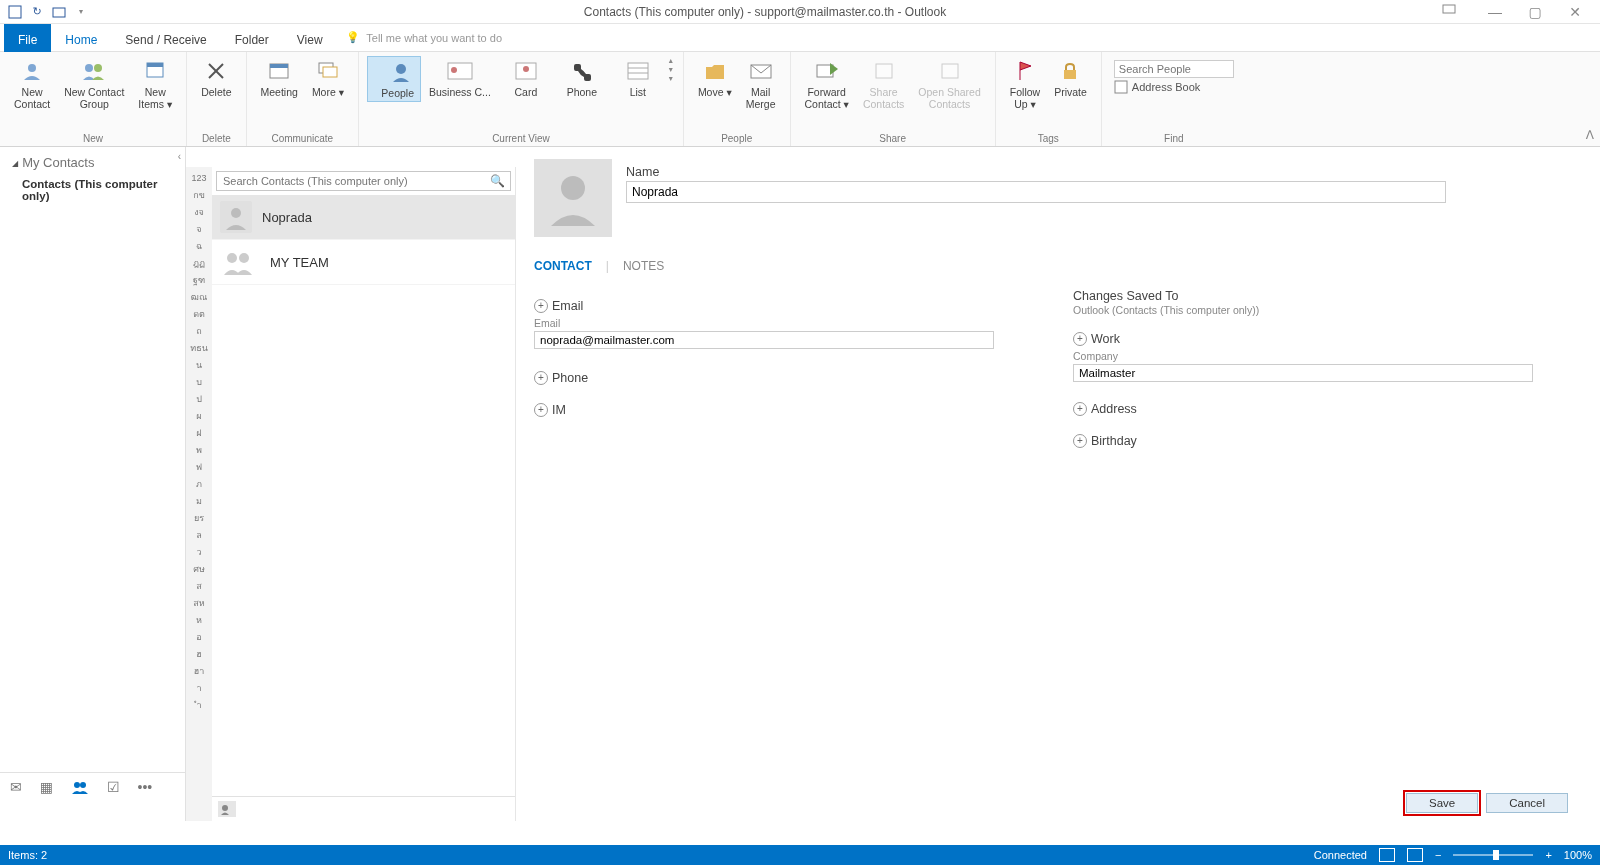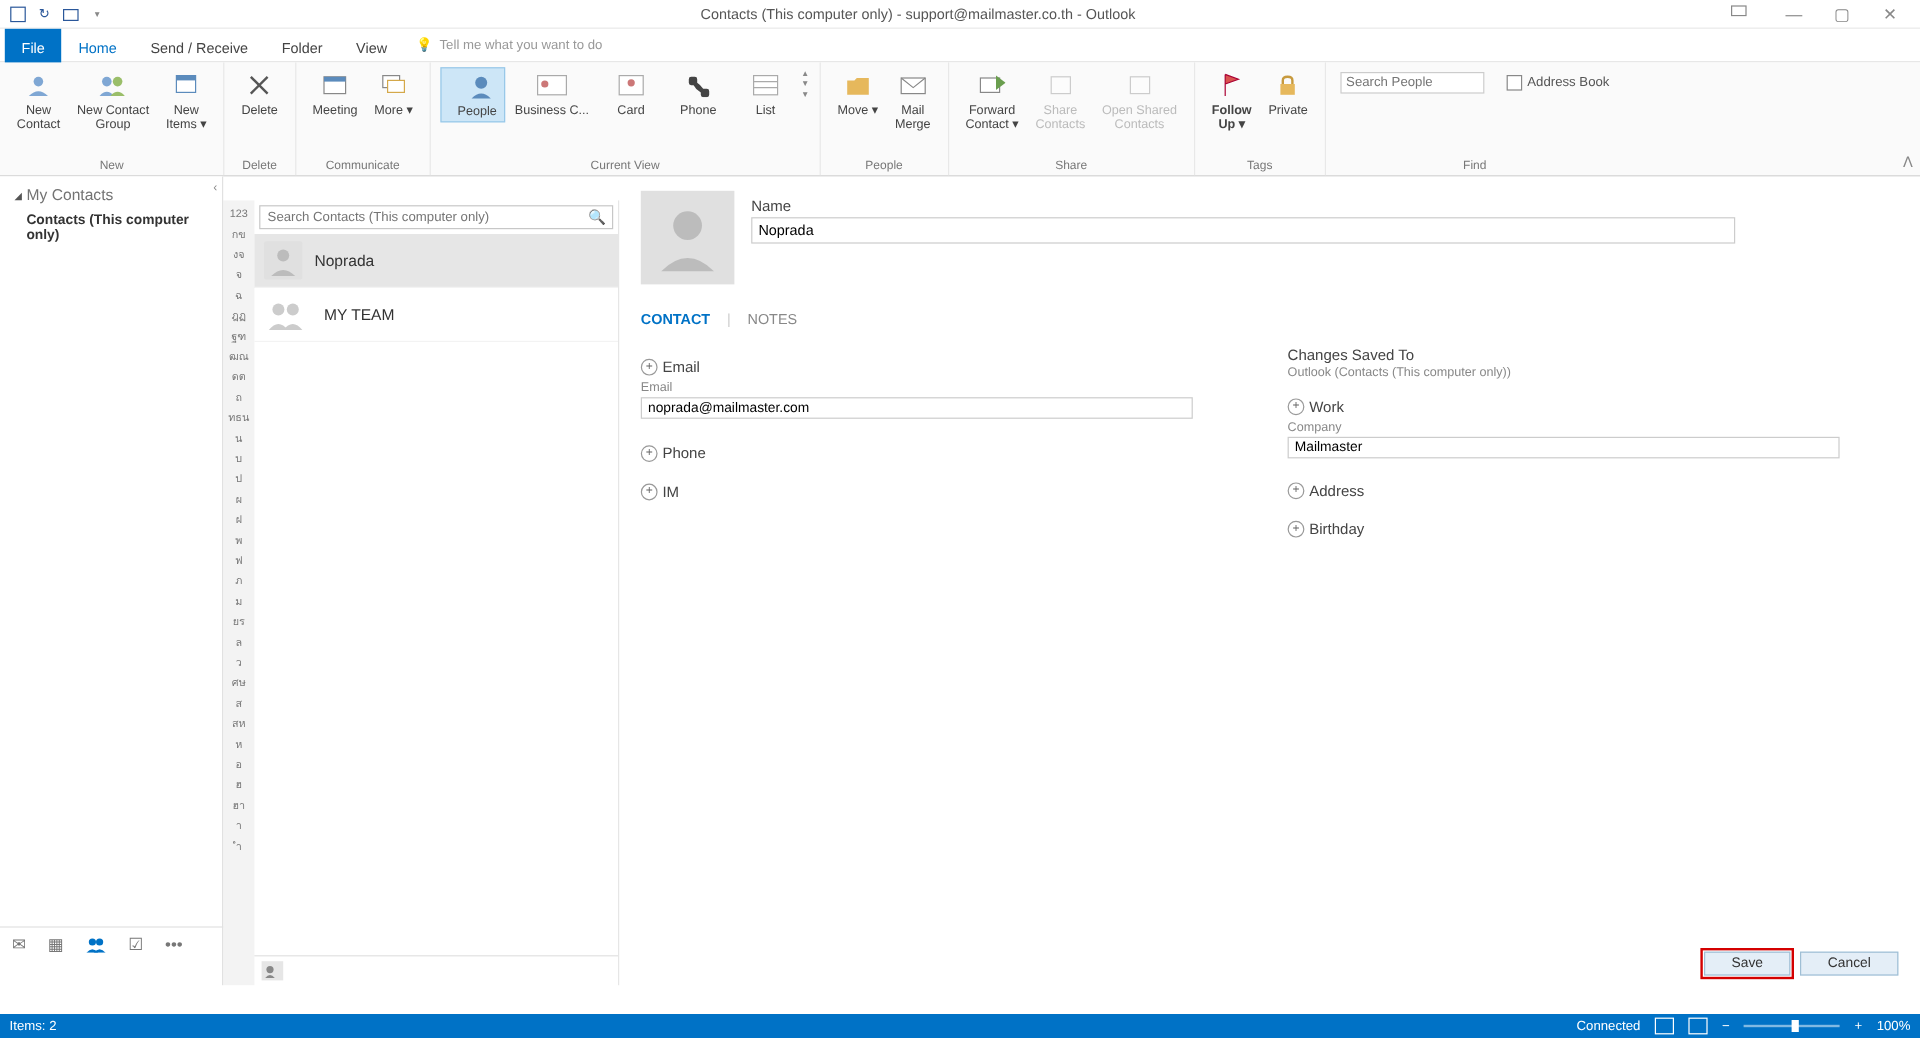--- a/index.html
+++ b/index.html
@@ -26,21 +26,21 @@
   .ribbon-group.noline { border-right: none; }
   .group-body { display: flex; gap: 2px; align-items: flex-start; }
   .group-label { text-align: center; font-size: 10px; color: #777; padding-top: 2px; }
   .rbtn { display: flex; flex-direction: column; align-items: center; justify-content: center; padding: 2px 6px; min-width: 40px; cursor: default; }
   .rbtn .ico { width: 26px; height: 26px; display: flex; align-items: center; justify-content: center; margin-bottom: 2px; }
   .rbtn .lbl { font-size: 10.5px; text-align: center; line-height: 12px; color: #444; }
   .rbtn.selected { background: #cde6f7; border: 1px solid #98c8e8; align-items: flex-end; }
   .rbtn.wide { min-width: 54px; }
   .rbtn.dim .lbl { color: #bbb; }
   .rbtn.dim .ico svg { opacity: 0.4; }
-  .ribbon .find-col { display: flex; flex-direction: row; gap: 18px; padding: 4px; }
+  .ribbon .find-col { display: flex; flex-direction: column; gap: 2px; padding: 4px; }
   .search-people { border: 1px solid #ccc; padding: 2px 4px; font-size: 11px; width: 120px; background: #fff; color: #999; }
   .abook { display: flex; align-items: center; gap: 4px; font-size: 11px; color: #555; }
   .ribbon-collapse { position: absolute; right: 6px; bottom: 4px; color: #888; font-size: 12px; }
 
   
   .main { display: flex; height: 674px; }
   .navpane { width: 186px; border-right: 1px solid #e1e1e1; position: relative; background: #fff; }
   .navpane .collapse-ico { position: absolute; top: 4px; right: 4px; color: #888; font-size: 10px; }
   .nav-header { padding: 8px 8px 4px 12px; font-size: 13px; color: #737373; }
   .nav-header::before { content: "◢"; font-size: 8px; color: #555; margin-right: 4px; display: inline-block; transform: translateY(-1px); }
@@ -72,21 +72,21 @@
   .sub-tabs .st.active { color: #0072c6; font-weight: bold; }
   .sub-tabs .sep { color: #ccc; }
   .form-cols { display: flex; margin-top: 14px; gap: 30px; }
   .form-col { flex: 1; }
   .sect-head { font-size: 12.5px; color: #444; margin-top: 10px; display: flex; align-items: center; gap: 4px; }
   .sect-head .plus { display: inline-flex; width: 14px; height: 14px; border: 1px solid #999; border-radius: 50%; align-items: center; justify-content: center; font-size: 10px; line-height: 1; color: #666; }
   .field-lbl { font-size: 10.5px; color: #888; margin-top: 4px; }
   .field-input { width: 460px; max-width: 100%; border: 1px solid #ccc; padding: 2px 5px; font-size: 11.5px; margin-top: 2px; }
   .changes-saved { font-size: 12.5px; color: #444; }
   .changes-saved .sub { font-size: 10.5px; color: #888; margin-top: 1px; }
-  .btn-row { position: absolute; bottom: 8px; right: 18px; display: flex; gap: 8px; justify-content: flex-end; }
+  .btn-row { position: absolute; bottom: 8px; right: 32px; display: flex; gap: 8px; justify-content: flex-end; }
   .obtn { border: 1px solid #9fbfd5; background: #e4eef7; padding: 3px 22px; font-size: 11.5px; color: #333; cursor: default; }
   .obtn.primary { outline: 2px solid #d40000; outline-offset: 1px; }
 
   
   .bottom-nav { position: absolute; bottom: 20px; left: 0; width: 186px; border-top: 1px solid #e1e1e1; padding: 6px 10px; display: flex; gap: 18px; align-items: center; }
   .bottom-nav .bic { color: #777; font-size: 14px; }
   .bottom-nav .bic.active { color: #0072c6; }
 
   
   .statusbar { position: absolute; bottom: 0; left: 0; right: 0; height: 20px; background: #0072c6; color: #fff; display: flex; align-items: center; font-size: 11px; padding: 0 8px; }
@@ -330,21 +330,21 @@
   </div>
 
   <div class="ribbon-group">
     <div class="group-body">
       <div class="rbtn">
           <span class="ico">
             <svg width="18" height="22">
               <path d="M4 2 L4 20 M4 2 L15 6 L4 10" fill="#d9534f" stroke="#a03"></path>
             </svg>
           </span>
-          <span class="lbl" style="white-space:pre;font-weight:bold;">Follow
+          <span class="lbl" style="white-space:pre;">Follow
 Up ▾</span>
         </div>
       <div class="rbtn">
           <span class="ico">
             <svg width="18" height="20">
               <rect x="3" y="9" width="12" height="9" fill="#e6b85c"></rect>
               <path d="M5 9 L5 6 Q5 3 9 3 Q13 3 13 6 L13 9" fill="none" stroke="#c79a3e" stroke-width="2"></path>
             </svg>
           </span>
           <span class="lbl">Private</span>

